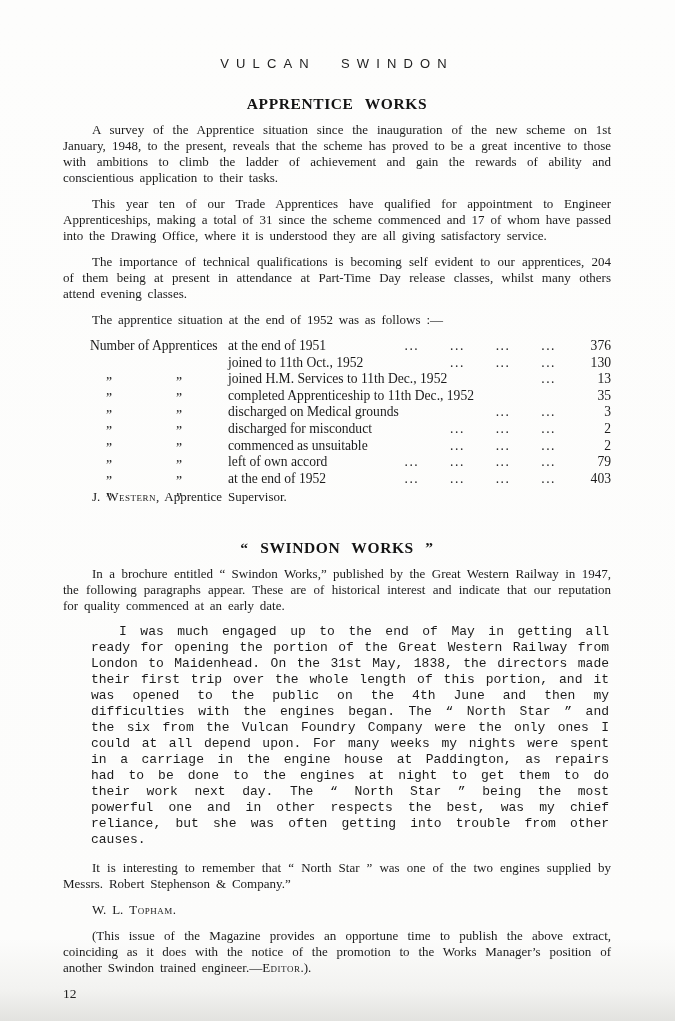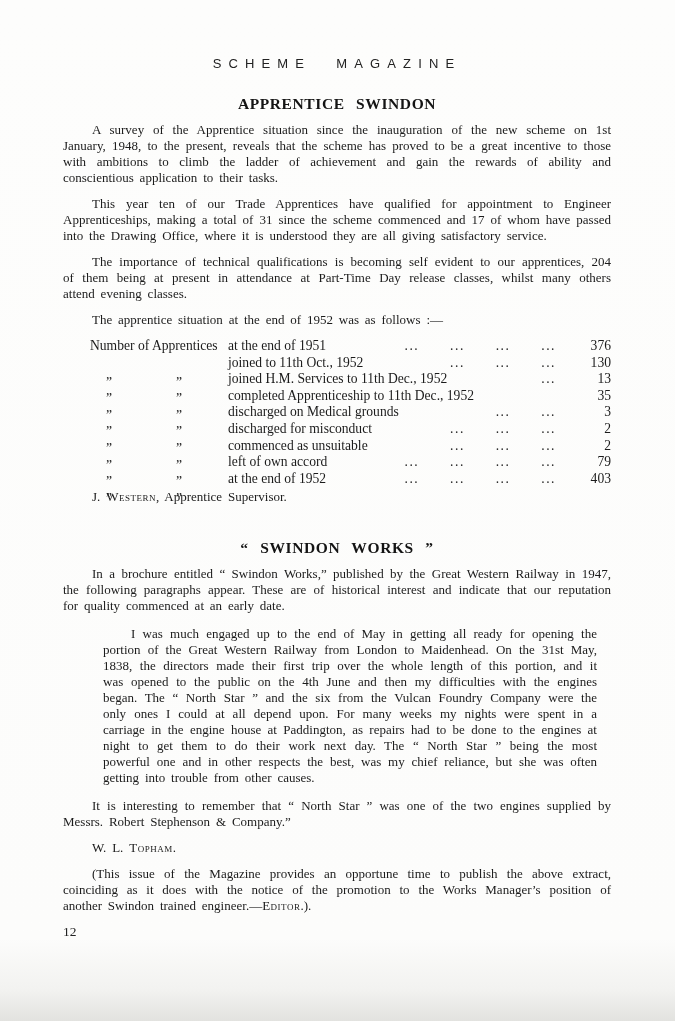--- a/index.html
+++ b/index.html
@@ -79,39 +79,40 @@
     line-height:16px;
     margin:3px 0 0 0;
   }
   .smallcaps{font-variant:small-caps;letter-spacing:0.5px;}
   .section-gap{height:24px;}
   .blockquote{
     margin:0 2px 12px 28px;
   }
   .blockquote p{
     text-indent:28px;
-    margin:12px;
+    margin:0;
+    font-family:Liberation Mono, monospace;
   }
   .editor-note{margin-top:1px;}
   .page-number{
     text-align:left;
     font-size:13.5px;
     margin-top:8px;
     color:#222;
   }
 </style>
 </head>
 <body>
 
 <div class="page">
 
-  <div class="masthead">SCHEME MAGAZINE</div>
+  <div class="masthead">VULCAN SWINDON</div>
 
   <div class="article">
-    <h2 class="section-title">APPRENTICE SWINDON</h2>
+    <h2 class="section-title">APPRENTICE WORKS</h2>
     <p>A survey of the Apprentice situation since the inauguration of the new scheme on 1st January, 1948, to the present, reveals that the scheme has proved to be a great incentive to those with ambitions to climb the ladder of achievement and gain the rewards of ability and conscientious application to their tasks.</p>
     <p>This year ten of our Trade Apprentices have qualified for appointment to Engineer Apprenticeships, making a total of 31 since the scheme commenced and 17 of whom have passed into the Drawing Office, where it is understood they are all giving satisfactory service.</p>
     <p>The importance of technical qualifications is becoming self evident to our apprentices, 204 of them being at present in attendance at Part-Time Day release classes, whilst many others attend evening classes.</p>
 
     <p class="table-intro">The apprentice situation at the end of 1952 was as follows :—</p>
 
     <div class="app-table">
       <div class="t-row">
         <span class="t-colA">Number of Apprentices</span>
         <span class="t-label">at the end of 1951</span>

